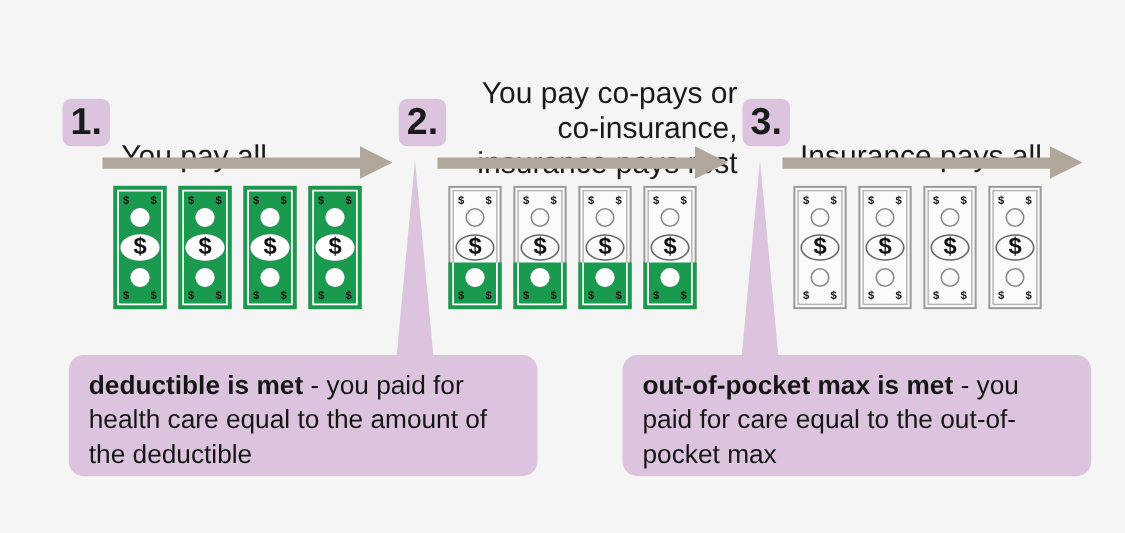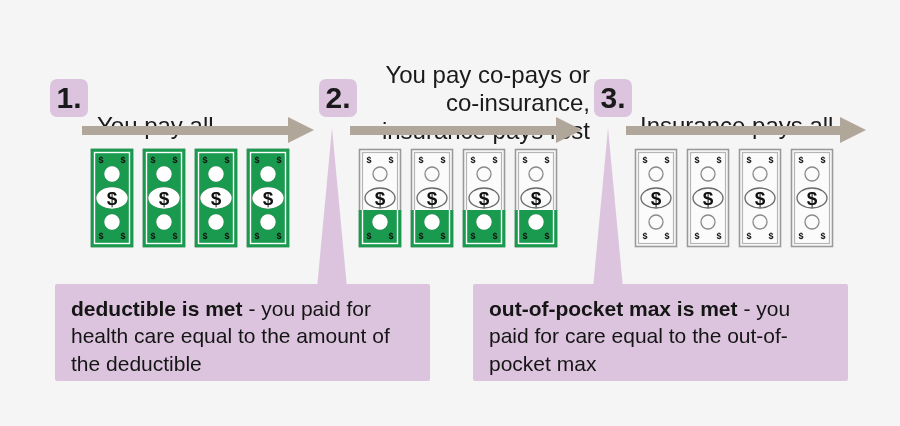--- a/index.html
+++ b/index.html
@@ -73,21 +73,21 @@
     box-sizing: border-box;
     margin-right: 8px;
   }
   .bill:last-child { margin-right: 0; }
   .bill svg { display: block; }
 
   
   .callout {
     position: absolute;
     background: #dcc4de;
-    border-radius: 2px;
+    border-radius: 12px;
     box-sizing: border-box;
     color: #151515;
     line-height: 1.30;
   }
   .callout .ctext { display: block; }
   .callout b { font-weight: bold; }
 
   
   .spike {
     position: absolute;
@@ -613,19 +613,19 @@
       <polygon points="22,0 37,160 7,160" fill="#dcc4de"></polygon>
     </svg>
   </div>
 
   <div class="callout" style="left:55px; top:284px; width:375px; height:97px; padding:11px 16px 0 16px; font-size:21px;">
     <span class="ctext">
       <b>deductible is met</b><span> - you paid for health care equal to the amount of the deductible</span>
     </span>
   </div>
 
-  <div class="callout" style="left:473px; top:284px; width:375px; height:97px; padding:11px 16px 0 16px; font-size:21px;">
+  <div class="callout" style="left:498px; top:284px; width:375px; height:97px; padding:11px 16px 0 16px; font-size:21px;">
     <span class="ctext">
       <b>out-of-pocket max is met</b><span> - you paid for care equal to the out-of-pocket max</span>
     </span>
   </div>
 
 </div>
 
 </body></html>

